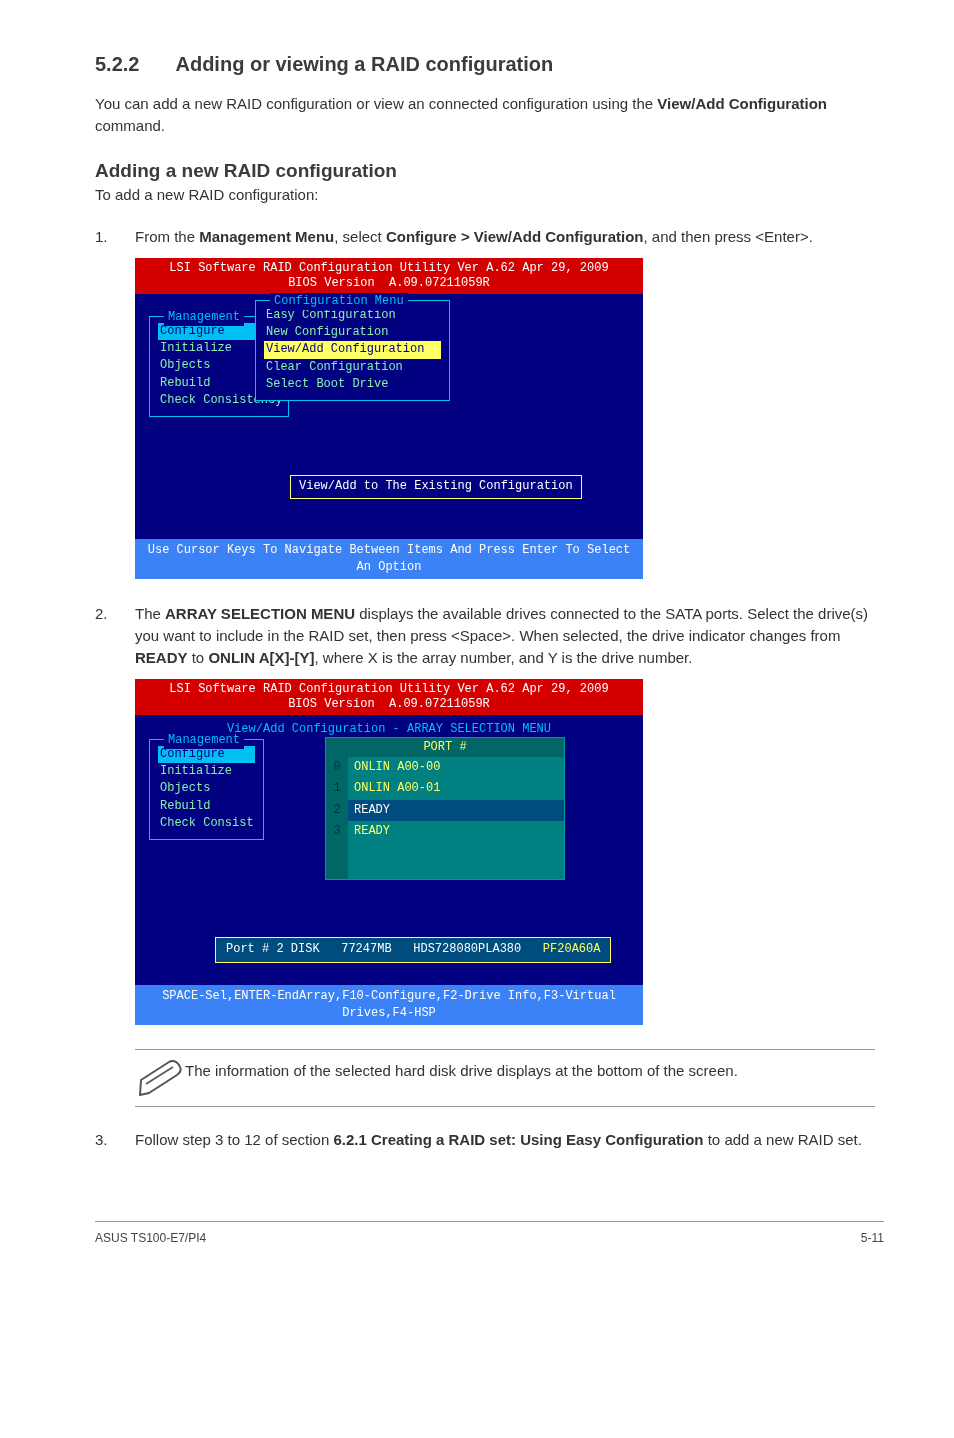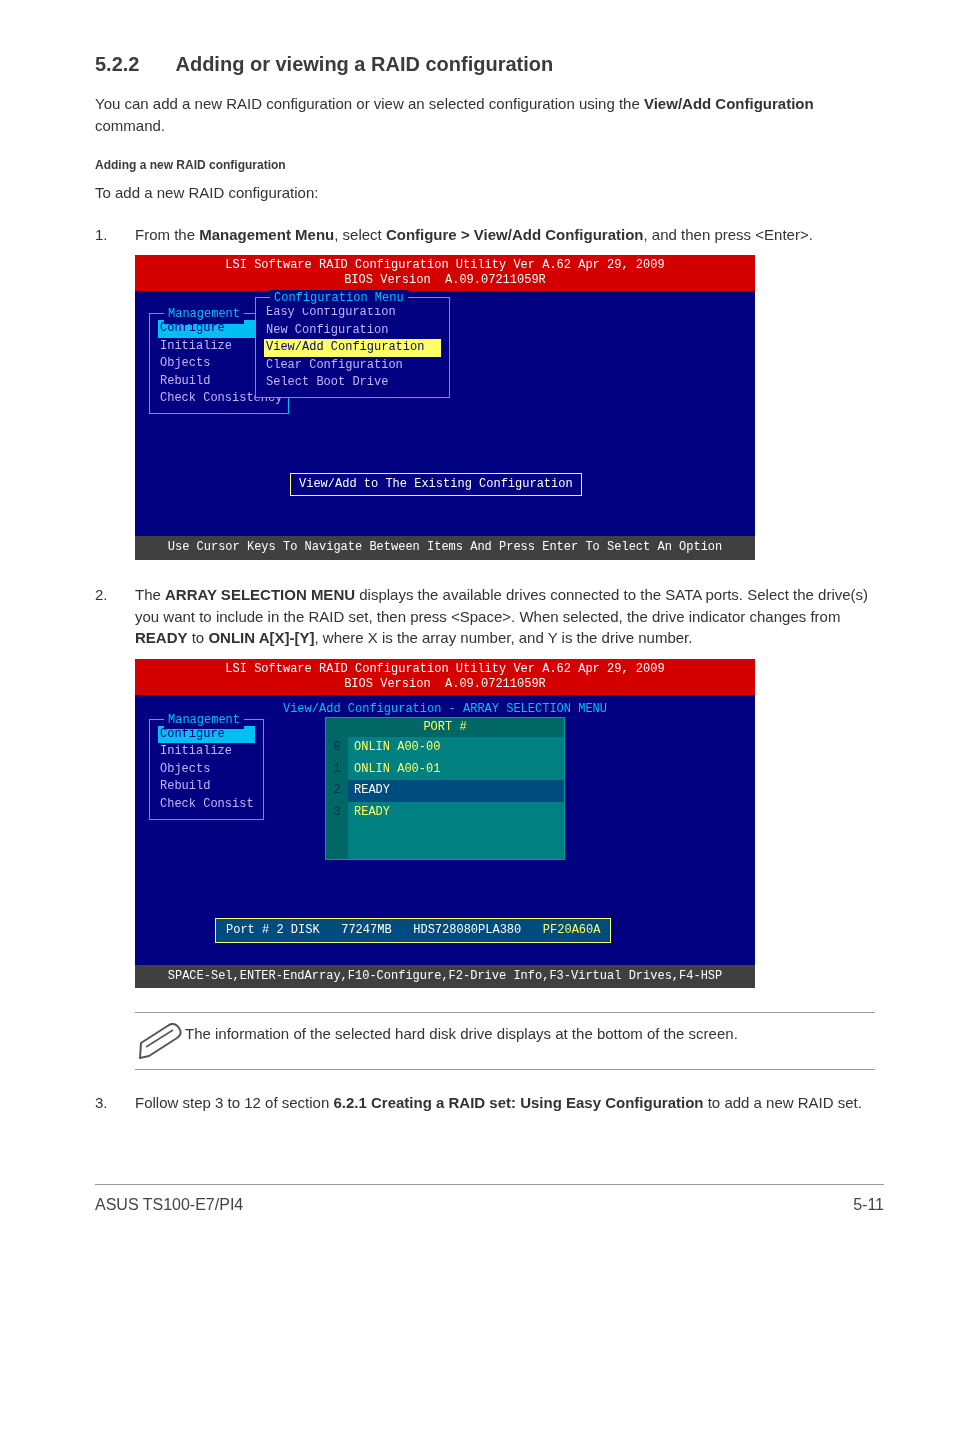--- a/index.html
+++ b/index.html
@@ -15,33 +15,32 @@
   }
   .section-heading {
     font-size: 20px;
     font-weight: bold;
     color: #3b3b3b;
     margin-bottom: 14px;
   }
   .sec-num { display: inline-block; margin-right: 36px; }
   .para { margin-bottom: 20px; }
   .subheading {
-    font-size: 12px;
+    font-size: 19px;
     font-weight: bold;
     color: #3b3b3b;
-    margin-bottom: 8px;
   }
   .list-row { display: flex; margin-bottom: 10px; }
   .list-num { width: 40px; flex-shrink: 0; }
   .list-body { flex: 1; }
   b { font-weight: bold; }
 
   
   .bios {
-    width: 620px;
+    width: 508px;
     margin: 4px 0 24px 40px;
     font-family: "Courier New", monospace;
     font-size: 12px;
     background: #000080;
     color: #d0d0d0;
     position: relative;
   }
   .bios-titlebar {
     background: #d40000;
     color: #fff;
@@ -66,21 +65,21 @@
     left: 14px;
     background: #000080;
     color: #00bff3;
     padding: 0 4px;
     font-size: 12px;
   }
   .menu-col {
     padding: 6px 8px 6px 8px;
   }
   .menu-item {
-    color: #c4b5fd;
+    color: #86efac;
     padding: 0 2px;
     white-space: nowrap;
   }
   .menu-item.sel {
     background: #00bff3;
     color: #000080;
   }
   .menu-item.hl {
     background: #ffff66;
     color: #000080;
@@ -88,21 +87,21 @@
   .hint-box {
     position: absolute;
     left: 155px;
     bottom: 40px;
     border: 1px solid #ffff66;
     color: #ffffff;
     background: #000080;
     padding: 2px 8px;
   }
   .bios-footer {
-    background: #404040;
+    background: #3b82f6;
     color: #fff;
     text-align: center;
     padding: 3px 6px;
   }
 
   
   .bios-main2 { height: 270px; }
   .vatitle {
     position: absolute;
     top: 6px;
@@ -166,33 +165,33 @@
   }
   .note svg { flex-shrink: 0; }
   .note-text { flex: 1; }
 
   .page-footer {
     display: flex;
     justify-content: space-between;
     border-top: 1px solid #999;
     margin-top: 70px;
     padding-top: 8px;
-    font-size: 16px;
+    font-size: 12px;
     color: #444;
   }
 </style>
 </head>
 <body>
 
 <div class="section-heading">
   <span class="sec-num">5.2.2</span><span>Adding or viewing a RAID configuration</span>
 </div>
 
 <p class="para">
-  <span>You can add a new RAID configuration or view an selected configuration using the </span><b>View/Add Configuration</b><span> command.</span>
+  <span>You can add a new RAID configuration or view an connected configuration using the </span><b>View/Add Configuration</b><span> command.</span>
 </p>
 
 <div class="subheading">Adding a new RAID configuration</div>
 <p class="para">To add a new RAID configuration:</p>
 
 <div class="list-row">
   <div class="list-num">1.</div>
   <div class="list-body">
     <span>From the </span><b>Management Menu</b><span>, select </span><b>Configure &gt; View/Add Configuration</b><span>, and then press &lt;Enter&gt;.</span>
   </div>

